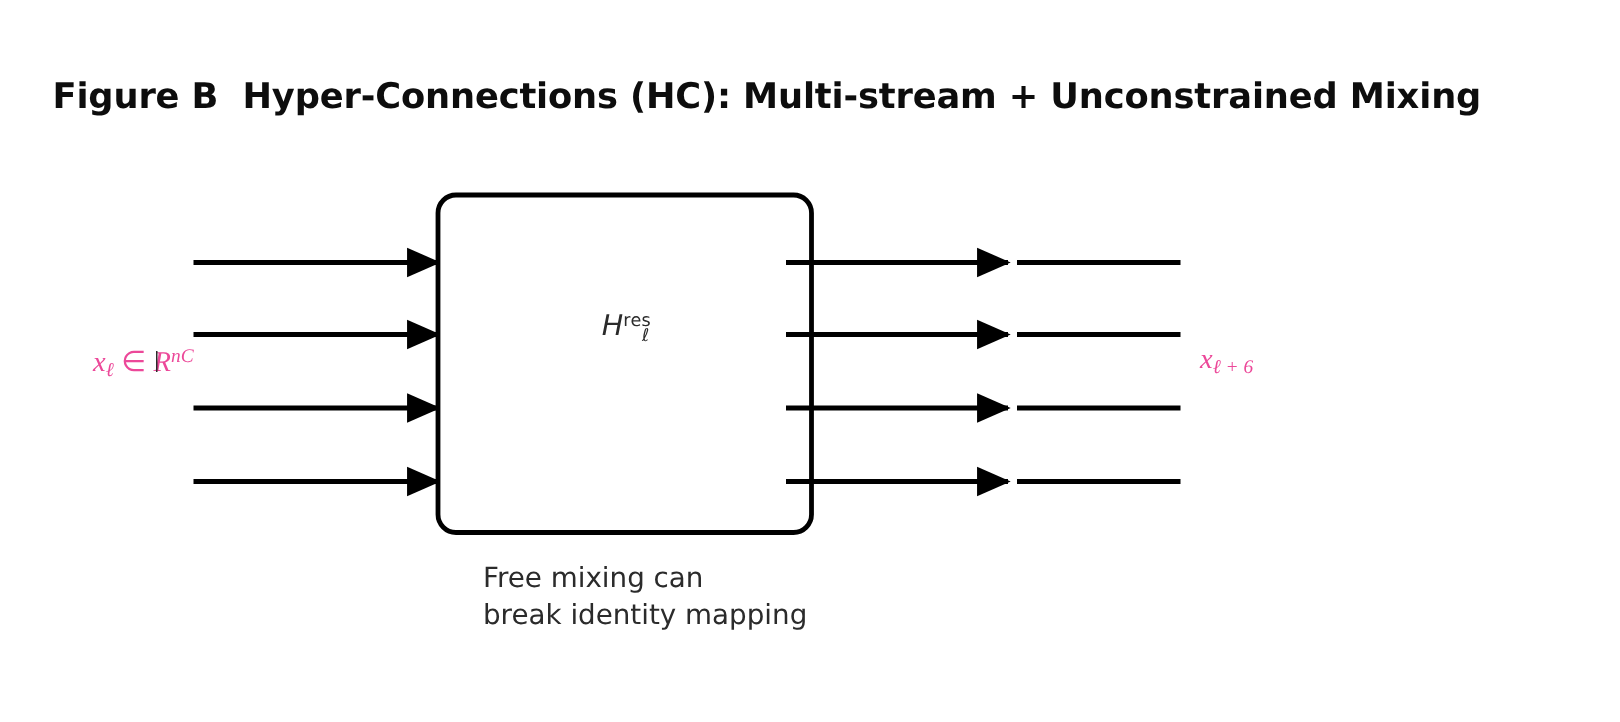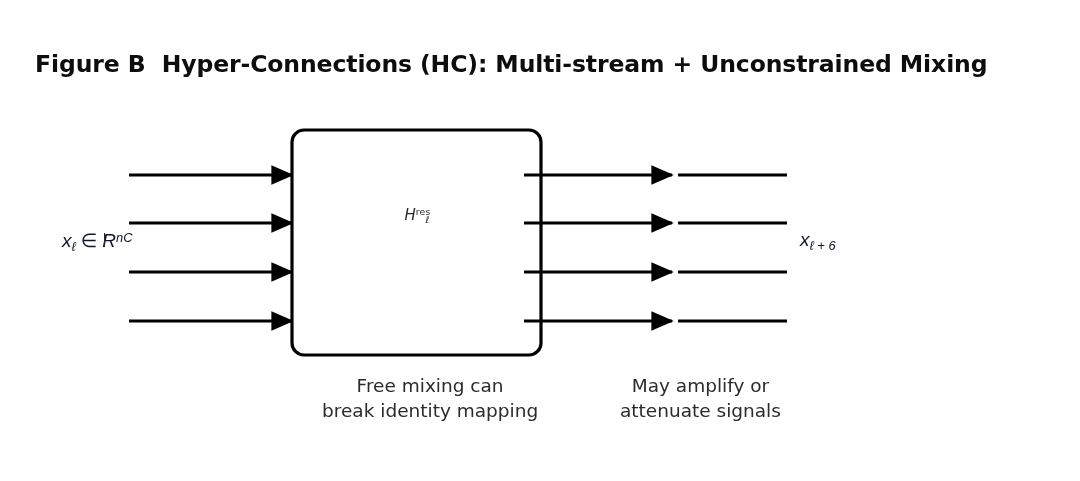--- a/index.html
+++ b/index.html
@@ -43,23 +43,23 @@
     position: absolute;
     left: 0;
     top: 0;
     width: 1080px;
     height: 481px;
   }
 
   
   .math-label {
     position: absolute;
-    font-family: Liberation Sans, sans-serif;
+    font-family: Liberation Serif, serif;
     font-size: 19px;
-    color: #0f172a;
+    color: #ec4899;
     white-space: nowrap;
   }
   .math-label .var {
     font-style: italic;
   }
   .math-label sub {
     font-size: 0.68em;
     font-style: italic;
     vertical-align: -0.28em;
   }
@@ -96,21 +96,21 @@
   #box-label {
     position: absolute;
     left: 292px;
     top: 206px;
     width: 250px;
     text-align: center;
     color: #2b2b2b;
     font-family: "DejaVu Sans", "Liberation Sans", sans-serif;
   }
   #box-label .line-main {
-    font-size: 15px;
+    font-size: 19px;
     white-space: nowrap;
   }
   #box-label .line-main .Hsym {
     font-style: italic;
   }
   #box-label .line-main sup {
     font-size: 0.62em;
     font-style: normal;
     vertical-align: 0.5em;
     letter-spacing: 0.2px;
@@ -127,21 +127,20 @@
     white-space: nowrap;
   }
 
   .caption {
     position: absolute;
     font-size: 18.5px;
     line-height: 25px;
     color: #2b2b2b;
     white-space: pre-line;
     font-family: "DejaVu Sans", "Liberation Sans", sans-serif;
-    text-align: center;
   }
   #caption-left {
     left: 322px;
     top: 373px;
   }
   #caption-right {
     left: 620px;
     top: 373px;
   }
 </style>
@@ -192,16 +191,14 @@
   </div>
 
   <div id="box-label">
     <div class="line-main">
       <span class="Hsym">H</span><sup>res</sup><sub>ℓ</sub>
     </div>
   </div>
 
   <div class="caption" id="caption-left">Free mixing can
 break identity mapping</div>
-  <div class="caption" id="caption-right">May amplify or
-attenuate signals</div>
 
 </div>
 
 </body></html>

